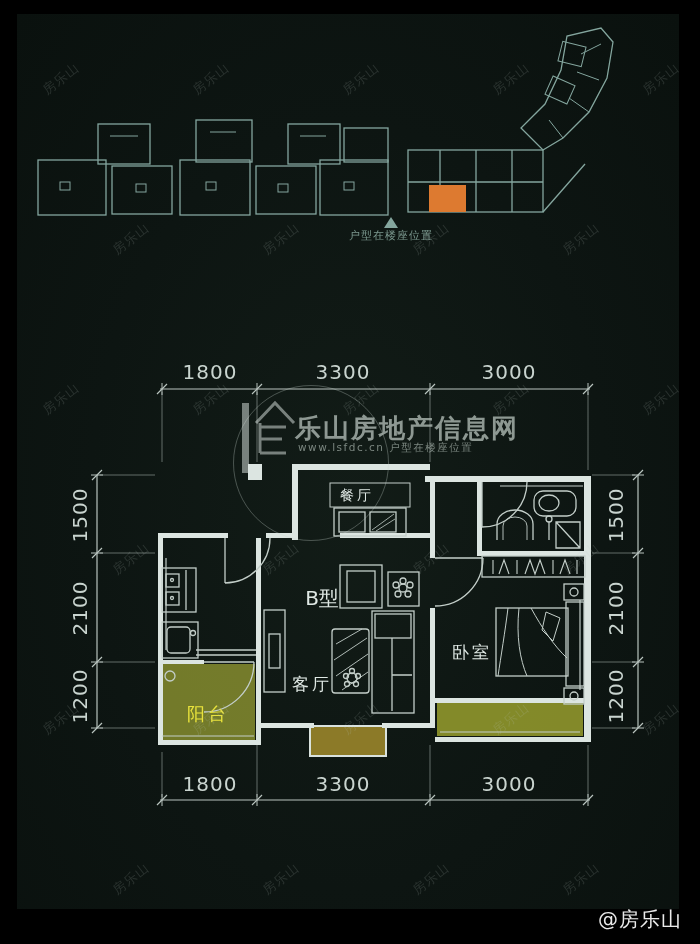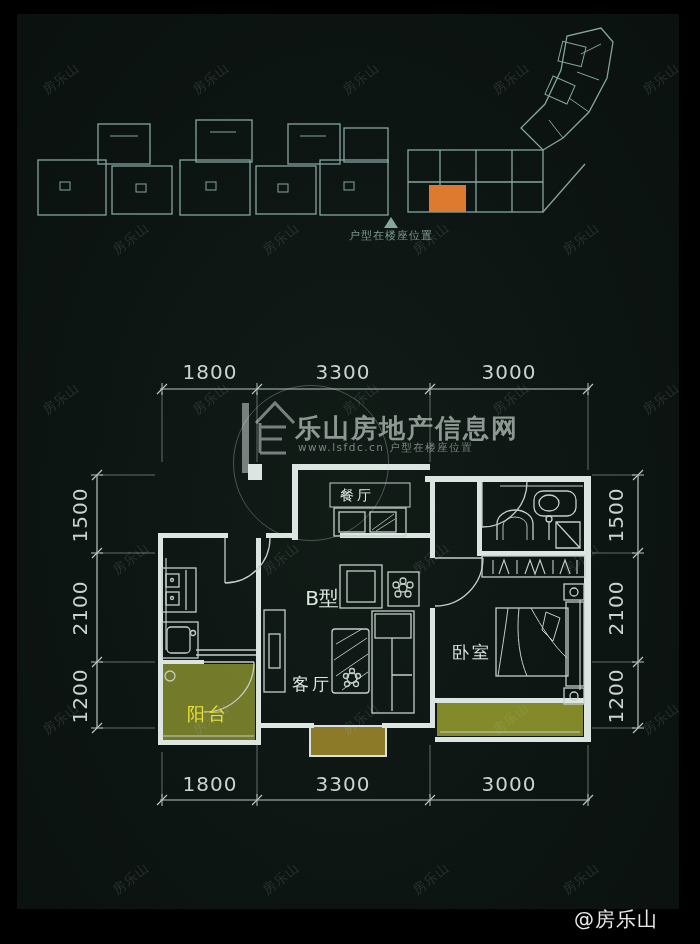--- a/index.html
+++ b/index.html
@@ -15,21 +15,21 @@
   .room{letter-spacing:3px;}
   .wm{position:absolute;font-size:13px;color:rgba(195,205,200,0.16);
       transform:rotate(-38deg);letter-spacing:1px;pointer-events:none;}
   .wm-circle{position:absolute;left:233px;top:385px;width:154px;height:154px;
       border:1px solid rgba(200,212,206,0.32);border-radius:50%;}
   .logo-title{position:absolute;left:295px;top:411px;font-size:26px;font-weight:bold;
       letter-spacing:2px;color:rgba(170,181,175,0.82);}
   .logo-tag{position:absolute;left:298px;top:441px;font-size:10.5px;letter-spacing:1.5px;
       color:rgba(152,164,158,0.78);}
   .caption{font-size:11px;color:rgba(142,175,164,0.85);letter-spacing:1px;}
-  .credit{position:absolute;left:550px;top:906px;width:132px;text-align:center;
+  .credit{position:absolute;left:550px;top:906px;width:132px;text-align:right;
       font-size:20px;color:#eaeaea;letter-spacing:1px;}
 </style>
 </head>
 <body>
 
 <div class="stage">
 
   <div class="photo-frame"></div>
 
   <div class="artwork">

